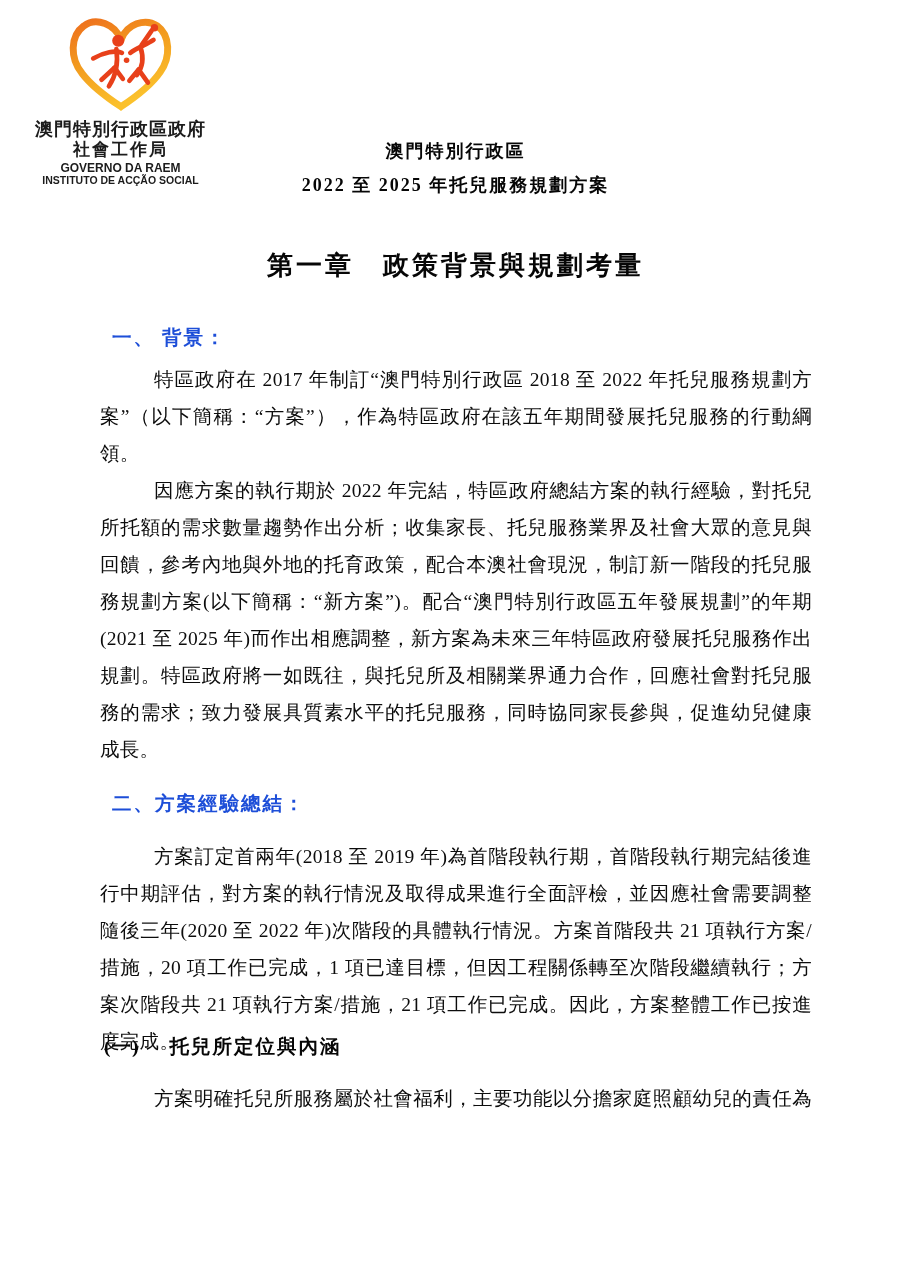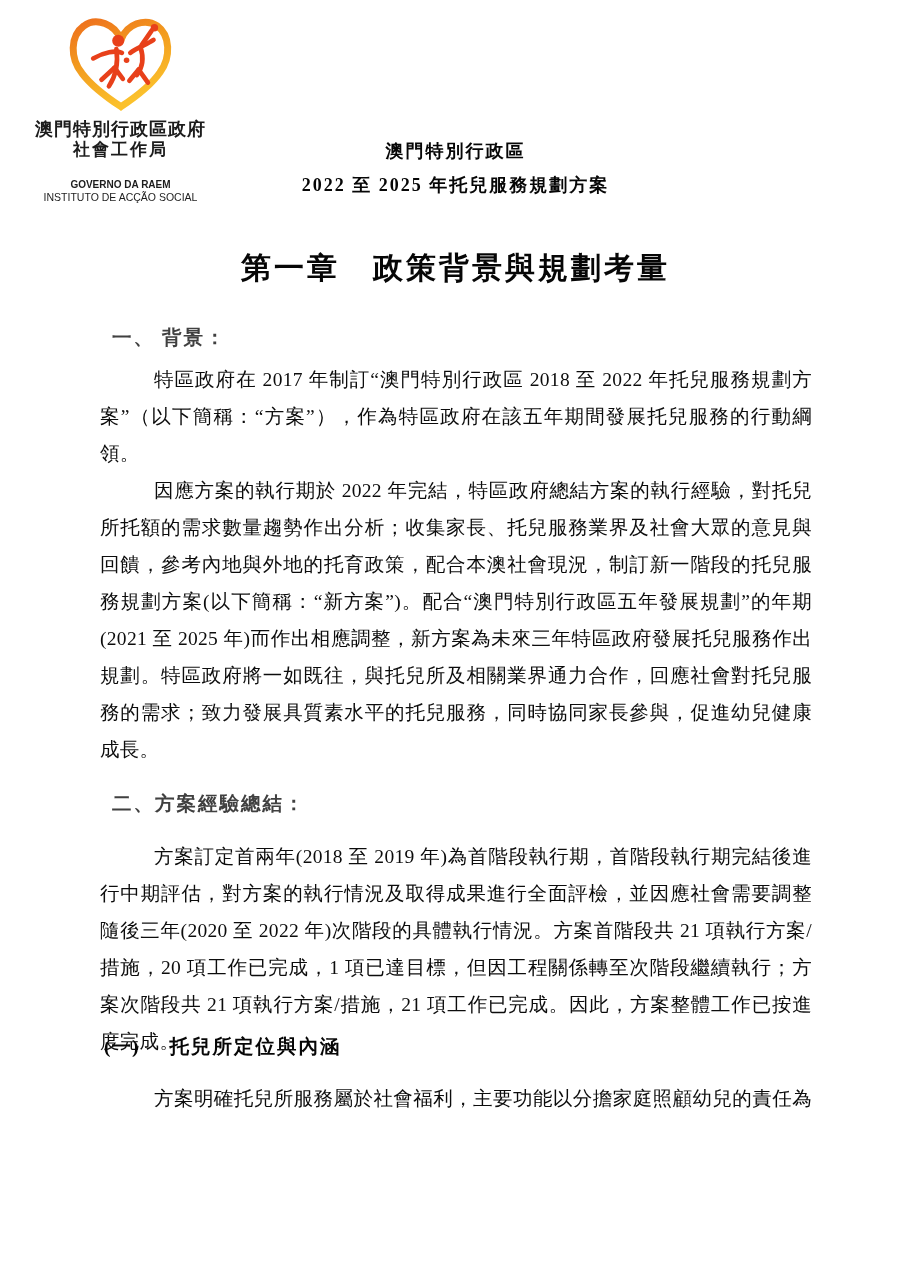--- a/index.html
+++ b/index.html
@@ -20,54 +20,54 @@
     position: absolute;
     left: 28px;
     top: 12px;
     width: 185px;
     text-align: center;
     font-family: "Liberation Sans", "DejaVu Sans", sans-serif;
   }
   .logo-block svg { display: block; margin: 0 auto 2px auto; }
   .org-line1 { font-size: 18px; font-weight: bold; line-height: 22px; letter-spacing: 1px; color:#1c1c1c; }
   .org-line2 { font-size: 17px; font-weight: bold; line-height: 20px; letter-spacing: 2px; color:#1c1c1c; }
-  .org-line3 { font-size: 10px; font-weight: bold; line-height: 12px; margin-top: 19px; color:#1c1c1c; }
-  .org-line4 { font-size: 10.5px; font-weight: normal; line-height: 12px; color:#1c1c1c; }
+  .org-line3 { font-size: 12px; font-weight: bold; line-height: 12px; margin-top: 2px; color:#1c1c1c; }
+  .org-line4 { font-size: 10.5px; font-weight: bold; line-height: 12px; color:#1c1c1c; }
 
   
   .title-block {
     position: absolute;
     left: 0; right: 0;
     top: 134px;
     text-align: center;
     font-weight: bold;
     font-size: 18px;
     line-height: 34px;
     letter-spacing: 2px;
     color: #060606;
   }
   .chapter-heading {
     position: absolute;
     left: 0; right: 0;
     top: 248px;
     text-align: center;
     font-weight: bold;
-    font-size: 30px;
+    font-size: 26px;
     letter-spacing: 3px;
     color: #060606;
   }
 
   
   .sec-heading {
     position: absolute;
     left: 112px;
     font-size: 19.5px;
     font-weight: bold;
     letter-spacing: 2px;
-    color: #404040;
+    color: #1d4ed8;
   }
   .para {
     position: absolute;
     left: 100px;
     width: 712px;
     font-size: 19.5px;
     line-height: 37px;
     letter-spacing: 0.3px;
     text-align: justify;
     text-indent: 54px;

